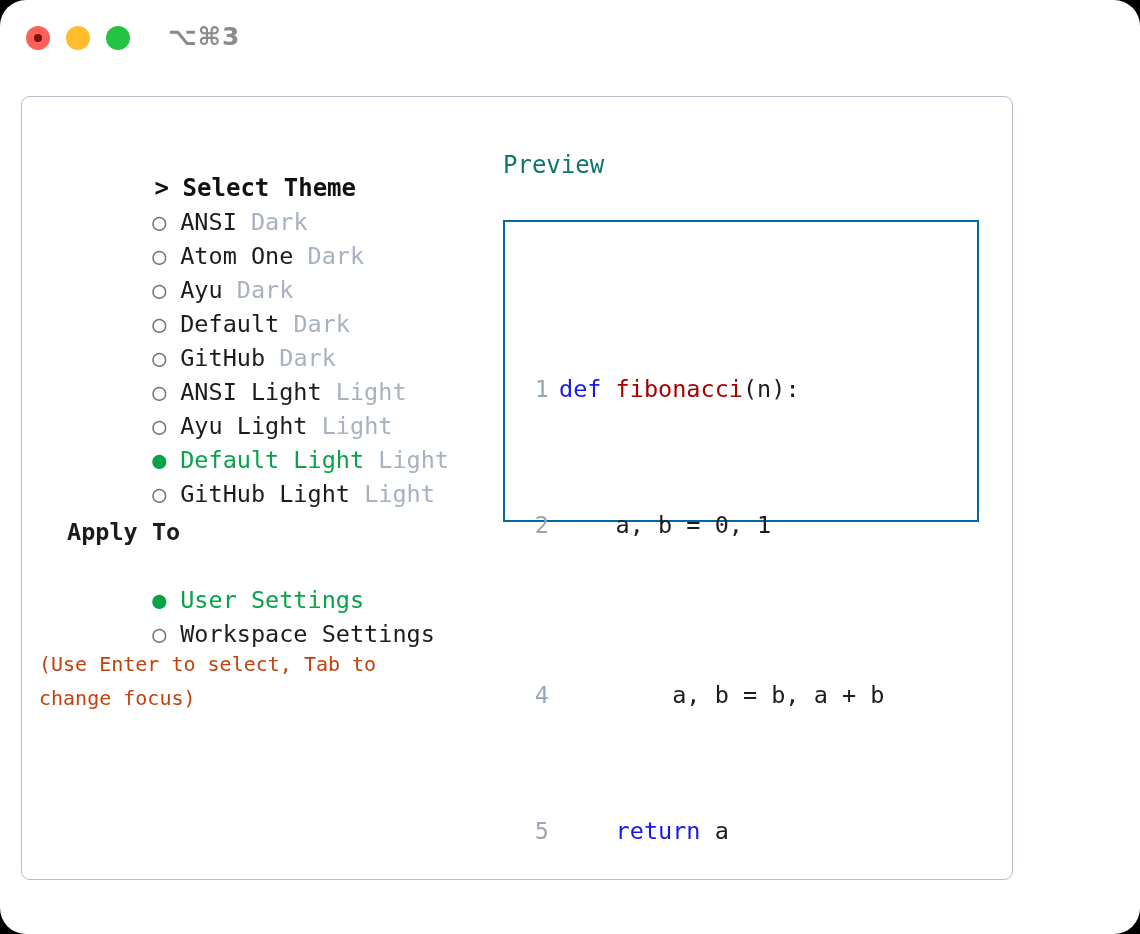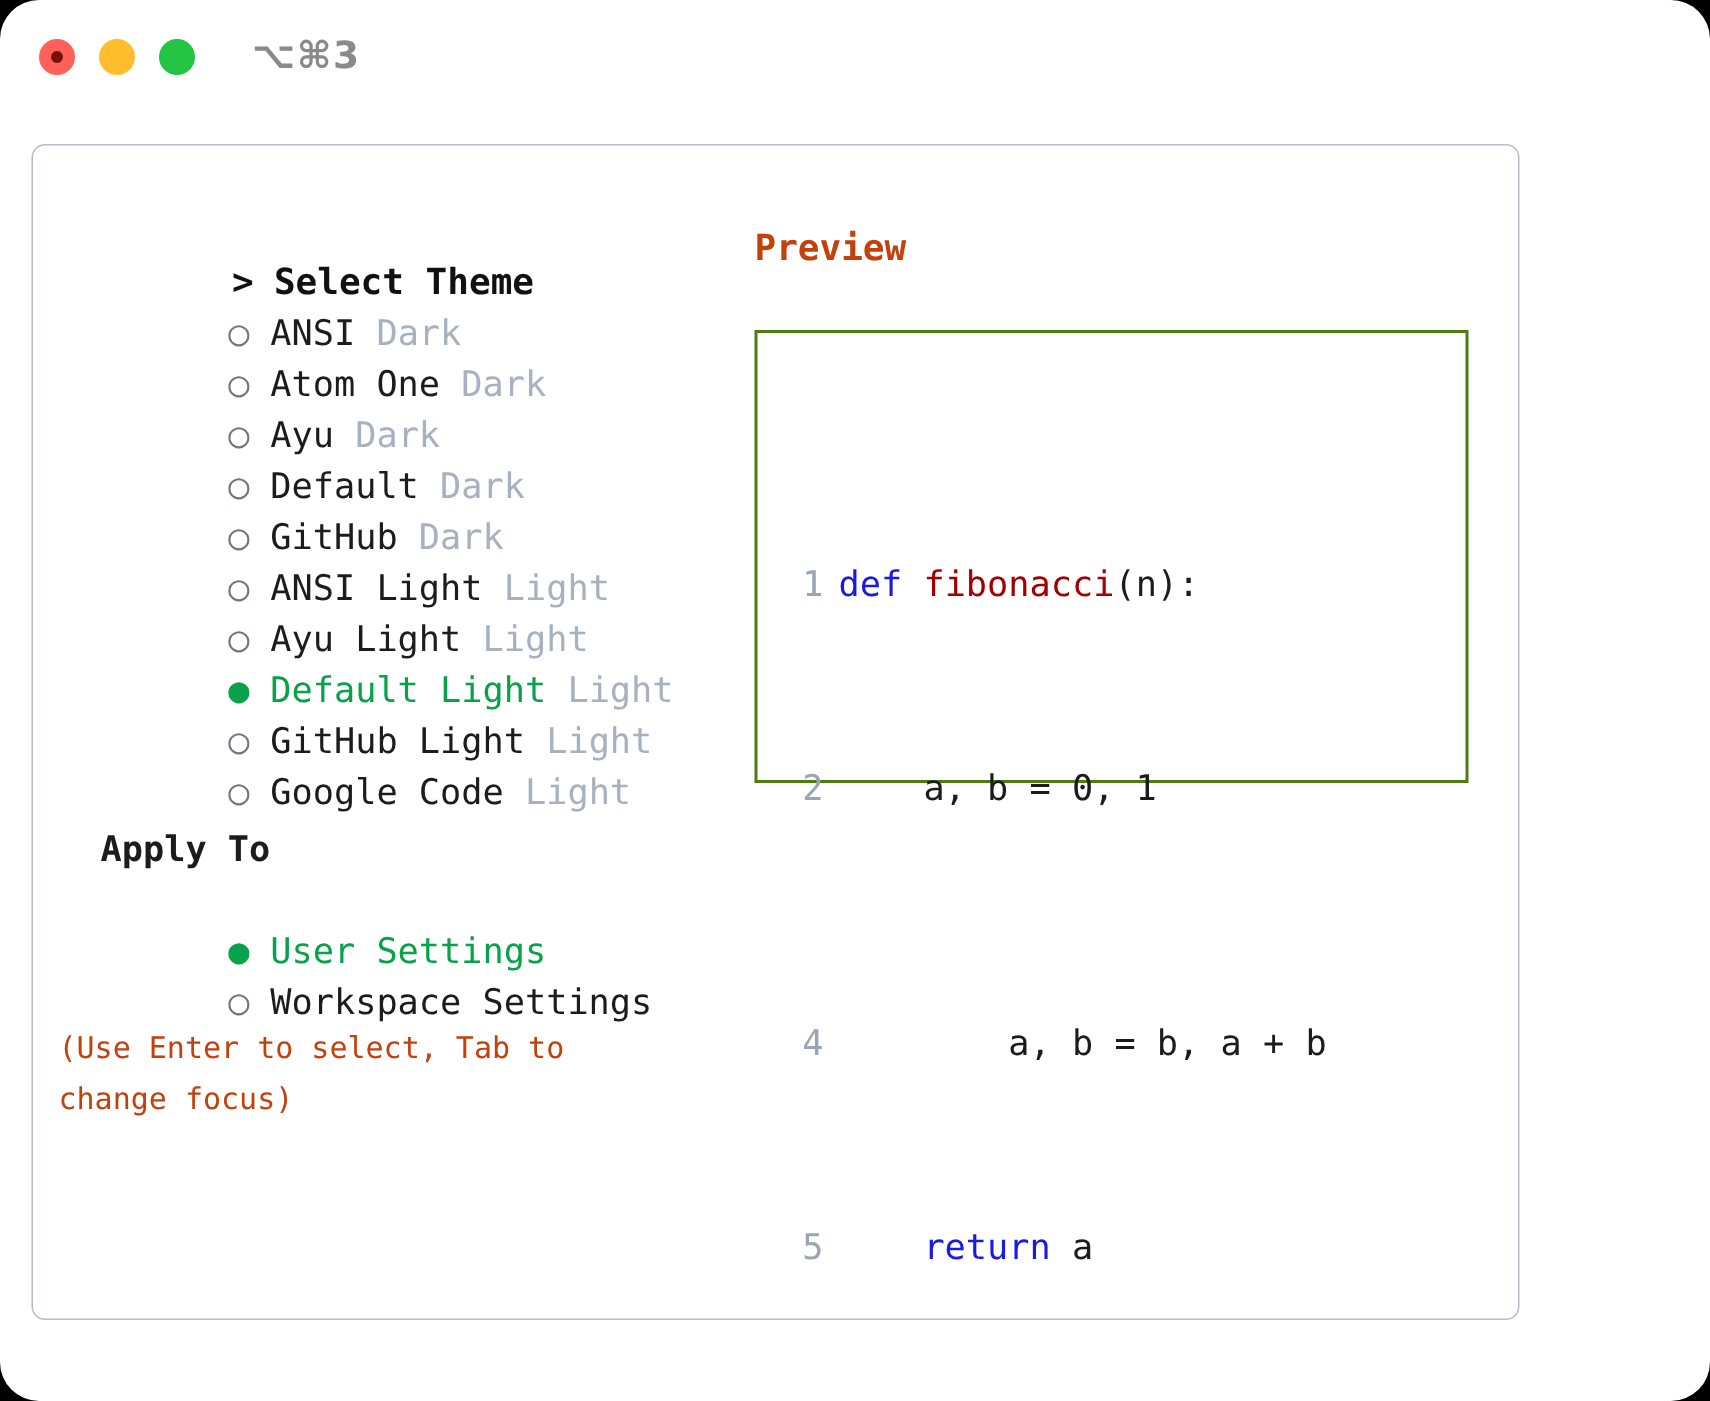--- a/index.html
+++ b/index.html
@@ -134,30 +134,30 @@
   }
 
   
   .right-col {
     position: absolute;
     left: 481px; top: 51px;
     width: 490px;
   }
   .preview-title {
     font-size: 24px;
-    font-weight: 700;
-    color: #c2410c;
+    font-weight: 400;
+    color: #0f766e;
     line-height: 34px;
     white-space: pre;
   }
   .preview-box {
     margin-top: 38px;
     width: 476px;
     height: 302px;
-    border: 2px solid #4d7c0f;
+    border: 2px solid #0369a1;
     background: #ffffff;
     box-sizing: border-box;
     position: relative;
   }
   .code {
     position: absolute;
     left: 18px; top: 48px;
     font-size: 23.5px;
     line-height: 34px;
     white-space: pre;
@@ -226,23 +226,20 @@
       </div>
 
       <div class="row">
         <span class="marker marker-filled">●</span><span class="name-sel">Default Light</span><span> </span><span class="badge">Light</span>
       </div>
 
       <div class="row">
         <span class="marker">○</span><span>GitHub Light</span><span> </span><span class="badge">Light</span>
       </div>
 
-      <div class="row">
-        <span class="marker">○</span><span>Google Code</span><span> </span><span class="badge">Light</span>
-      </div>
 
 
       <div class="spacer-lg"></div>
 
       <div class="group-label">Apply To</div>
 
       <div class="row">
         <span class="marker marker-filled">●</span><span class="name-sel">User Settings</span>
       </div>
 

